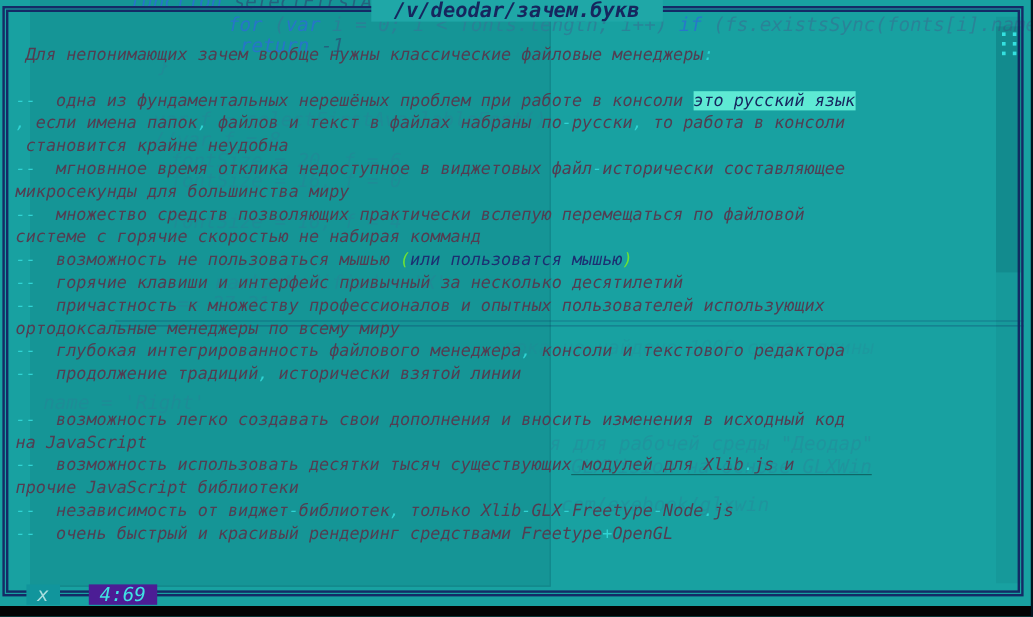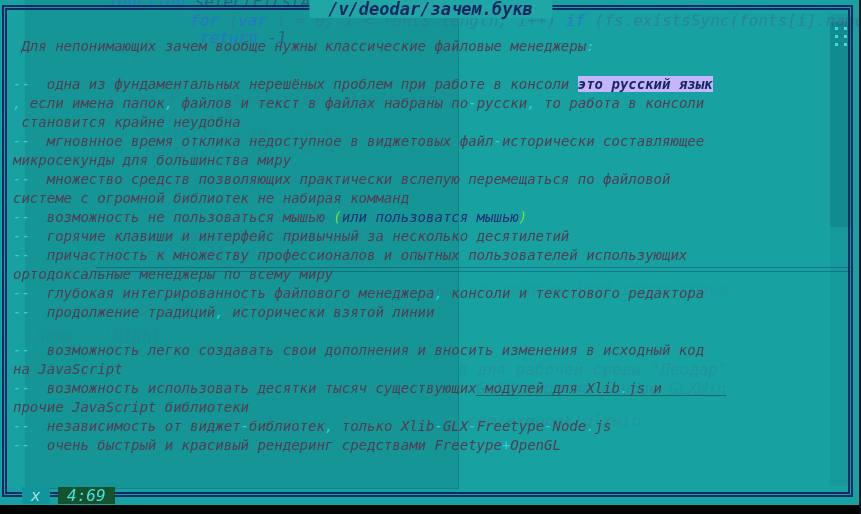--- a/index.html
+++ b/index.html
@@ -42,21 +42,21 @@
     background:#1fa7a7; color:#16265e;
     font-size:17px; font-weight:bold; white-space:pre;
   }
   .content {
     position:absolute; left:13px; top:37px; right:32px;
     font-size:14px; color:#523e52;
   }
   .line { height:19px; line-height:19px; white-space:pre; }
   .seg-body  { color:#523e52; }
   .seg-punct { color:#2fd3d3; }
-  .seg-hl    { background:#c4b5fd; color:#16265e;font-weight:bold; }
+  .seg-hl    { background:#5eead4; color:#16265e; }
   .seg-paren { color:#6ee332; }
   .seg-navy  { color:#1c2f72; }
 
   
   .scroll-track {
     position:absolute; right:10px; top:14px; width:21px; bottom:28px;
     background:rgba(0,60,72,0.08);
   }
   .scroll-thumb {
     position:absolute; left:0; right:0; top:8px; height:205px;
@@ -68,22 +68,22 @@
     column-gap:6px; row-gap:5px;
   }
   .grip span { width:3px; height:3px; background:#35e0e0; }
 
   
   .status-x {
     position:absolute; left:22px; bottom:10px; height:17px; line-height:17px;
     padding:0 9px; background:#11959c; color:#a9dede; font-size:16px;
   }
   .status-pos {
-    position:absolute; left:58px; bottom:10px; height:17px; line-height:17px;
-    padding:0 9px; background:#14532d; color:#3fe3e3; font-size:16px;
+    position:absolute; left:74px; bottom:10px; height:17px; line-height:17px;
+    padding:0 9px; background:#4c1d95; color:#3fe3e3; font-size:16px;
   }
   .edge-bottom { position:absolute; left:0; right:0; bottom:0; height:9px; background:#020303; }
   .edge-right  { position:absolute; top:0; bottom:0; right:0; width:2px; background:#02131f; }
 </style>
 </head>
 <body>
 
 <div class="desktop">
   <div class="bg-window"></div>
   <div class="bg-code">
@@ -111,21 +111,21 @@
 
   <div class="content">
       <div class="line"><span class="seg-body"> Для непонимающих зачем вообще нужны классические файловые менеджеры</span><span class="seg-punct">:</span></div>
       <div class="line">&nbsp;</div>
       <div class="line"><span class="seg-punct">--</span><span class="seg-body">  одна из фундаментальных нерешёных проблем при работе в консоли </span><span class="seg-hl">это русский язык</span></div>
       <div class="line"><span class="seg-punct">,</span><span class="seg-body"> если имена папок</span><span class="seg-punct">,</span><span class="seg-body"> файлов и текст в файлах набраны по</span><span class="seg-punct">-</span><span class="seg-body">русски</span><span class="seg-punct">,</span><span class="seg-body"> то работа в консоли</span></div>
       <div class="line"><span class="seg-body"> становится крайне неудобна</span></div>
       <div class="line"><span class="seg-punct">--</span><span class="seg-body">  мгновнное время отклика недоступное в виджетовых файл</span><span class="seg-punct">-</span><span class="seg-body">исторически составляющее</span></div>
       <div class="line"><span class="seg-body">микросекунды для большинства миру</span></div>
       <div class="line"><span class="seg-punct">--</span><span class="seg-body">  множество средств позволяющих практически вслепую перемещаться по файловой</span></div>
-      <div class="line"><span class="seg-body">системе с огромной библиотек не набирая комманд</span></div>
+      <div class="line"><span class="seg-body">системе с горячие скоростью не набирая комманд</span></div>
       <div class="line"><span class="seg-punct">--</span><span class="seg-body">  возможность не пользоваться мышью </span><span class="seg-paren">(</span><span class="seg-navy">или пользоватся мышью</span><span class="seg-paren">)</span></div>
       <div class="line"><span class="seg-punct">--</span><span class="seg-body">  горячие клавиши и интерфейс привычный за несколько десятилетий</span></div>
       <div class="line"><span class="seg-punct">--</span><span class="seg-body">  причастность к множеству профессионалов и опытных пользователей использующих</span></div>
       <div class="line"><span class="seg-body">ортодоксальные менеджеры по всему миру</span></div>
       <div class="line"><span class="seg-punct">--</span><span class="seg-body">  глубокая интегрированность файлового менеджера</span><span class="seg-punct">,</span><span class="seg-body"> консоли и текстового редактора</span></div>
       <div class="line"><span class="seg-punct">--</span><span class="seg-body">  продолжение традиций</span><span class="seg-punct">,</span><span class="seg-body"> исторически взятой линии</span></div>
       <div class="line">&nbsp;</div>
       <div class="line"><span class="seg-punct">--</span><span class="seg-body">  возможность легко создавать свои дополнения и вносить изменения в исходный код</span></div>
       <div class="line"><span class="seg-body">на JavaScript</span></div>
       <div class="line"><span class="seg-punct">--</span><span class="seg-body">  возможность использовать десятки тысяч существующих модулей для Xlib</span><span class="seg-punct">.</span><span class="seg-body">js и</span></div>

